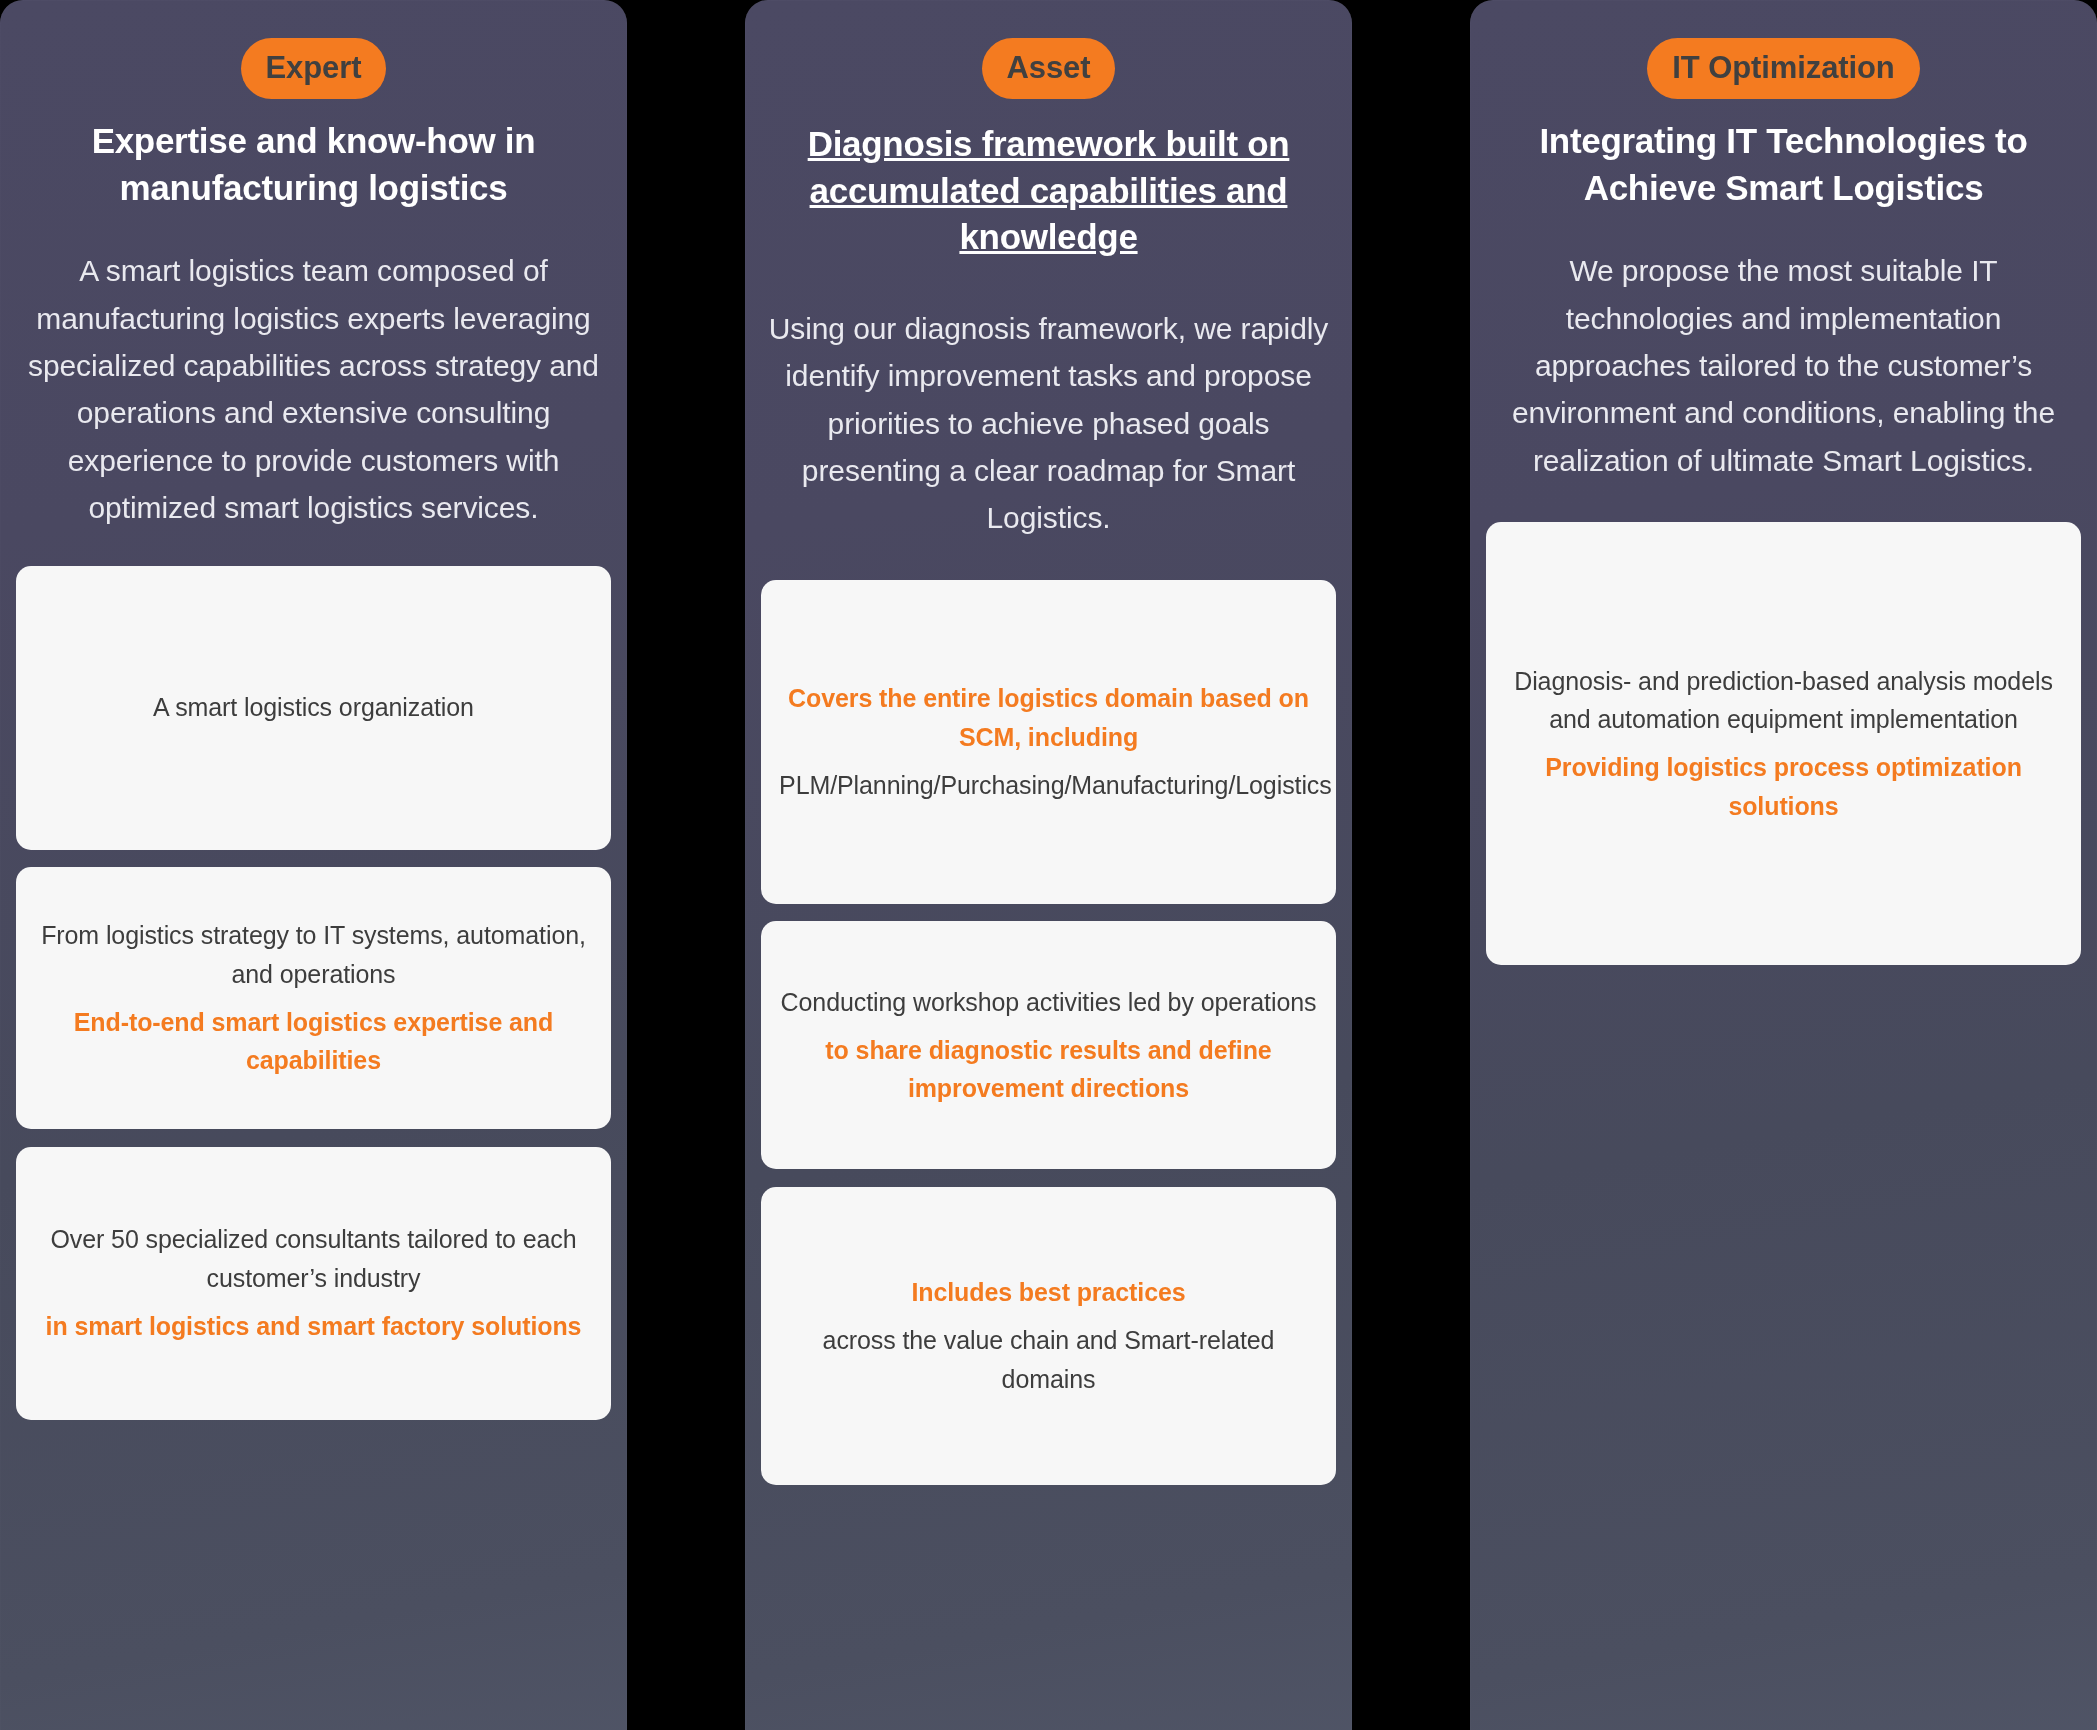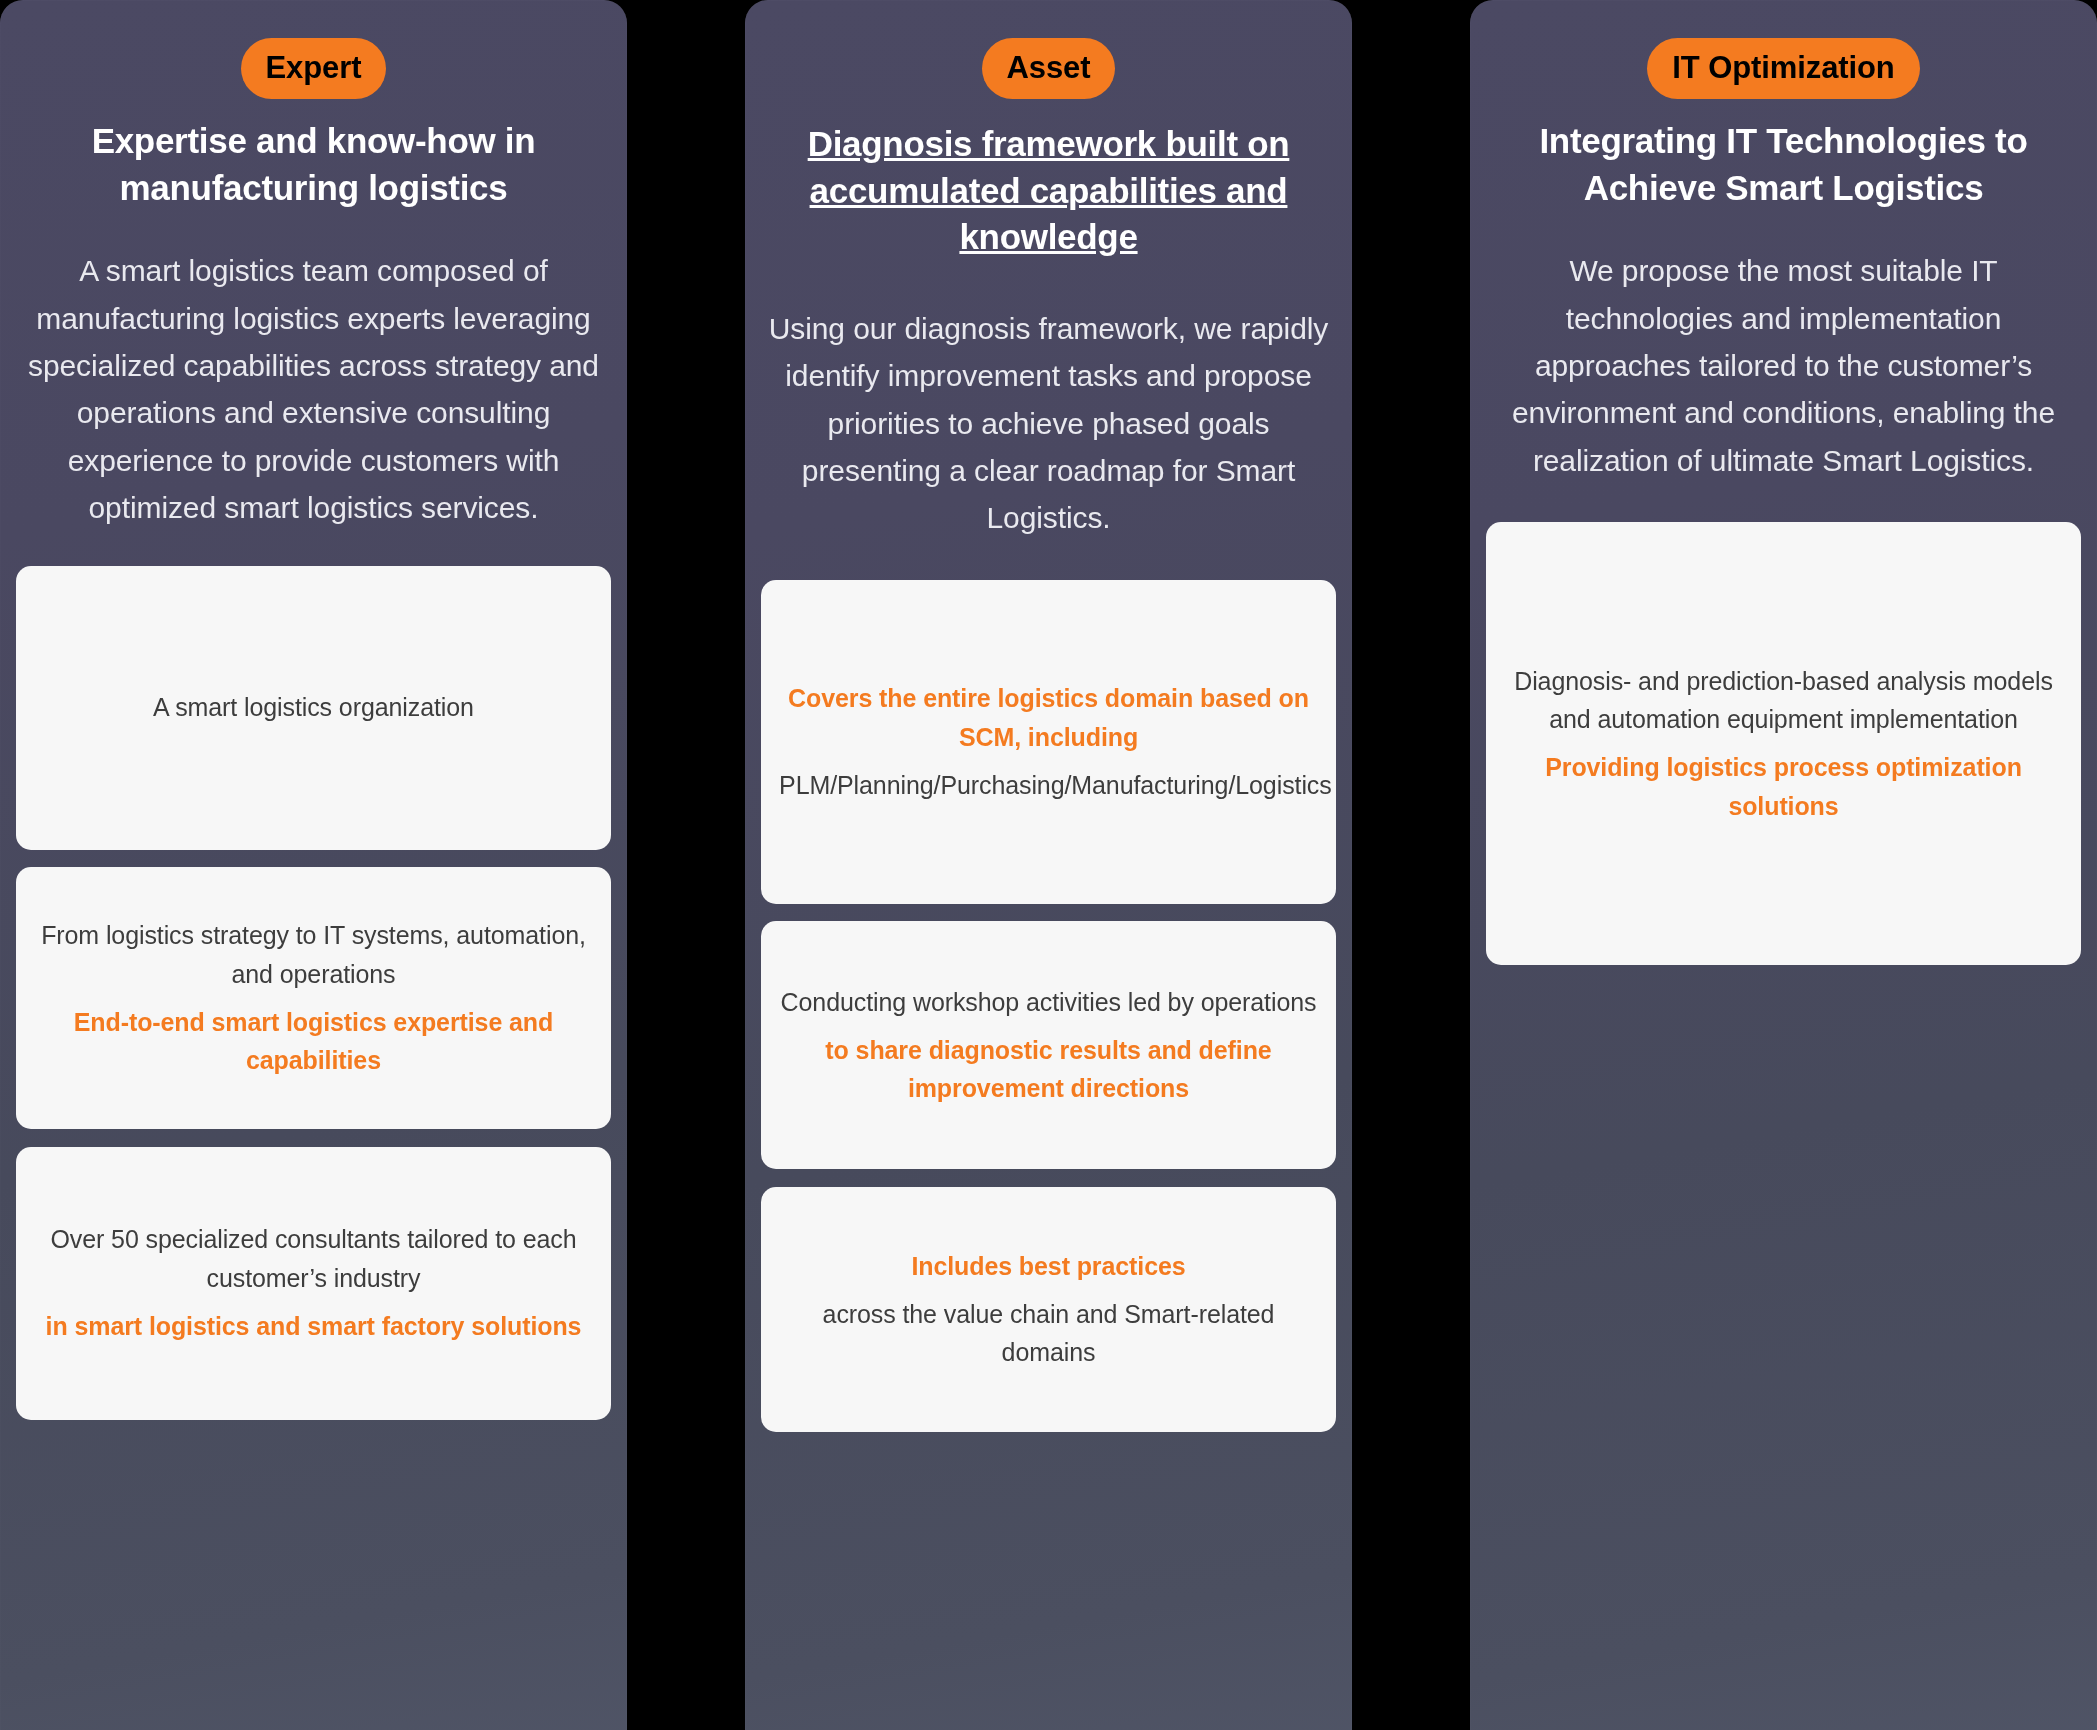--- a/index.html
+++ b/index.html
@@ -28,21 +28,21 @@
     flex-direction: column;
     align-items: center;
     overflow: hidden;
   }
   .card.c2 { width: 607px; }
   .card.c3 { width: 627px; }
 
   .badge {
     margin-top: 38px;
     background: #F47B20;
-    color: #000000;
+    color: #404040;
     border-radius: 44px;
     font-size: 31px;
     font-weight: 700;
     line-height: 1;
     padding: 14.4px 25px 15.7px;
     letter-spacing: -0.1px;
     white-space: nowrap;
   }
 
   .card-title {
@@ -100,21 +100,21 @@
   .info-box .plain + .accent,
   .info-box .accent + .plain { margin-top: 9.6px; }
 
   
   .c1 .info-box:nth-child(1) { height: 284px; }
   .c1 .info-box:nth-child(2) { height: 262px; }
   .c1 .info-box:nth-child(3) { height: 273px; }
 
   .c2 .info-box:nth-child(1) { height: 324px; }
   .c2 .info-box:nth-child(2) { height: 248px; }
-  .c2 .info-box:nth-child(3) { height: 245px; }
+  .c2 .info-box:nth-child(3) { height: 298px; }
 
   .c3 .info-box:nth-child(1) { height: 443px; }
   .c3 .info-box:nth-child(2) { height: 437px; }
 </style>
 </head>
 <body>
 
 <div class="board">
 
   <div class="card c1">

